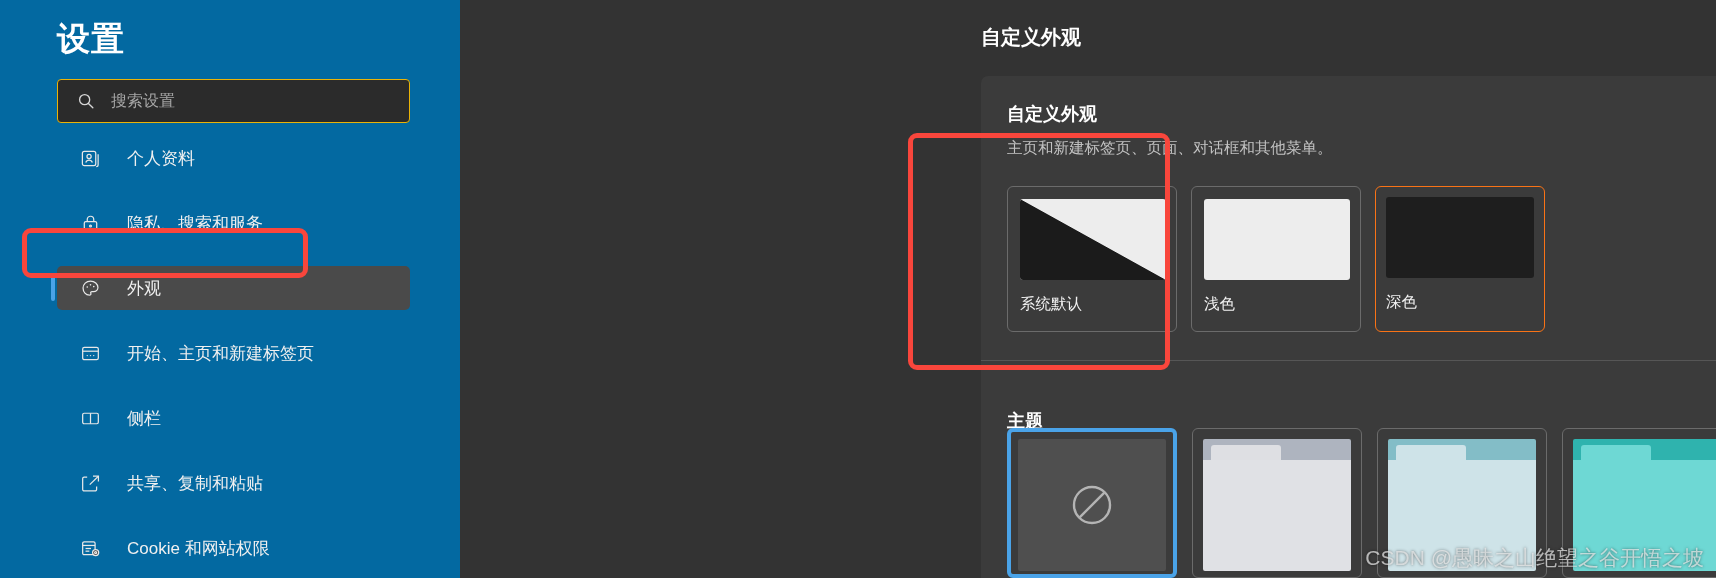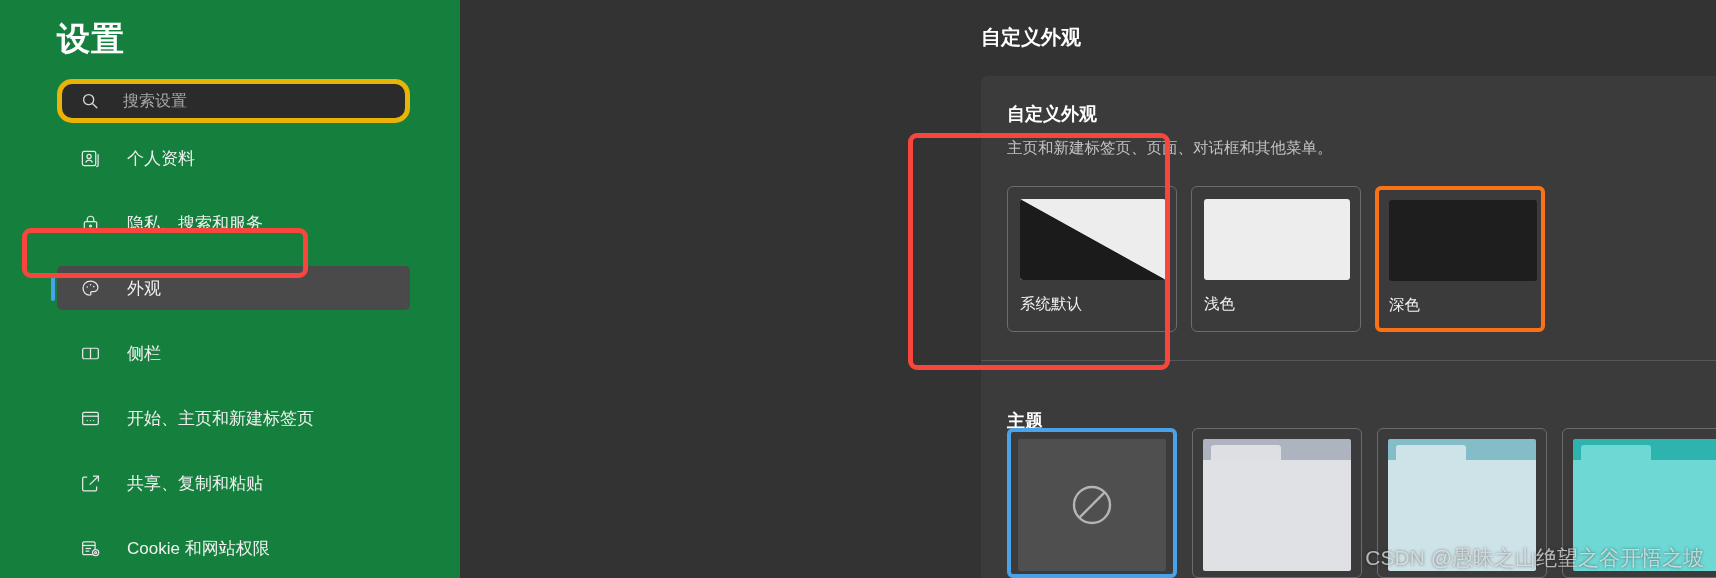--- a/index.html
+++ b/index.html
@@ -7,36 +7,36 @@
     width: 1716px; height: 578px;
     background: #333333;
     font-family: "Liberation Sans", "DejaVu Sans", sans-serif;
     overflow: hidden;
   }
   #root { position: relative; width: 1716px; height: 578px; display: flex; }
 
   
   #sidebar {
     width: 460px; height: 578px;
-    background: #15803d;
+    background: #0369a1;
     position: relative; flex: 0 0 460px;
   }
   #settings-title {
     color: #ffffff;
     font-size: 33px; font-weight: bold;
     position: absolute; left: 57px; top: 17px;
     letter-spacing: 1px;
   }
   #search-wrap {
     position: absolute; left: 57px; top: 79px;
     width: 353px; height: 44px;
     background: #2b2b2b;
-    border: 5px solid #eab308;
-    border-radius: 15px;
-    display: flex; align-items: center; gap: 8px;
+    border: 1px solid #eab308;
+    border-radius: 4px;
+    display: flex; align-items: center;
   }
   #search-icon { margin-left: 19px; width: 18px; height: 18px; flex: 0 0 18px; }
   #search-input {
     flex: 1; background: transparent; border: none; outline: none;
     color: #e0e0e0; font-size: 16px; margin-left: 16px;
     font-family: "Liberation Sans", "DejaVu Sans", sans-serif;
   }
   #search-input::placeholder { color: #a6a6a6; }
 
   #nav-list { position: absolute; left: 0px; top: 136px; width: 460px; }
@@ -95,21 +95,21 @@
     display: flex; gap: 14px;
   }
   .appear-card {
     width: 170px; height: 146px;
     border: 1px solid #6b6b6b; border-radius: 6px;
     background: #3b3b3b;
     padding: 12px 12px 0 12px;
     position: relative;
   }
   .appear-card.selected {
-    border: 4px solid #f97316; padding: 10px 10px 9px 10px;
+    border: 1px solid #f97316; padding: 10px 10px 9px 10px;
   }
   .appear-thumb {
     width: 146px; height: 81px; border-radius: 3px; overflow: hidden;
     position: relative;
   }
   .appear-card.selected .appear-thumb { width: 148px; height: 81px; }
   .appear-label {
     color: #f2f2f2; font-size: 15.5px; margin-top: 14px;
   }
   .thumb-system { background: #ededed; }
@@ -219,38 +219,38 @@
             <circle cx="11" cy="7.2" r=".85" fill="#e8e8e8" stroke="none"></circle>
             <circle cx="14.4" cy="9" r=".85" fill="#e8e8e8" stroke="none"></circle>
           </svg>
         </span>
         <span class="nav-label">外观</span>
       </div>
 
       <div class="nav-item">
         <span class="nav-icon">
           <svg viewBox="0 0 22 22" fill="none" stroke="#e8e8e8" stroke-width="1.3">
-            <rect x="2.8" y="5.5" width="16.4" height="11" rx="1.5"></rect>
-            <line x1="11" y1="5.5" x2="11" y2="16.5"></line>
-          </svg>
-        </span>
-        <span class="nav-label">侧栏</span>
-      </div>
-
-      <div class="nav-item">
-        <span class="nav-icon">
-          <svg viewBox="0 0 22 22" fill="none" stroke="#e8e8e8" stroke-width="1.3">
             <rect x="2.8" y="4.5" width="16.4" height="13" rx="1.8"></rect>
             <line x1="2.8" y1="8.6" x2="19.2" y2="8.6"></line>
             <circle cx="7.6" cy="13.2" r=".75" fill="#e8e8e8" stroke="none"></circle>
             <circle cx="11" cy="13.2" r=".75" fill="#e8e8e8" stroke="none"></circle>
             <circle cx="14.4" cy="13.2" r=".75" fill="#e8e8e8" stroke="none"></circle>
           </svg>
         </span>
         <span class="nav-label">开始、主页和新建标签页</span>
+      </div>
+
+      <div class="nav-item">
+        <span class="nav-icon">
+          <svg viewBox="0 0 22 22" fill="none" stroke="#e8e8e8" stroke-width="1.3">
+            <rect x="2.8" y="5.5" width="16.4" height="11" rx="1.5"></rect>
+            <line x1="11" y1="5.5" x2="11" y2="16.5"></line>
+          </svg>
+        </span>
+        <span class="nav-label">侧栏</span>
       </div>
 
       <div class="nav-item">
         <span class="nav-icon">
           <svg viewBox="0 0 22 22" fill="none" stroke="#e8e8e8" stroke-width="1.3">
             <path d="M7.5 4.2H4.4A1.6 1.6 0 0 0 2.8 5.8v11.4A1.6 1.6 0 0 0 4.4 18.8h11.4a1.6 1.6 0 0 0 1.6-1.6v-3.1"></path>
             <path d="M10.2 12.2 19 3.6"></path>
             <path d="M13.6 3.3H19.3v5.6"></path>
           </svg>
         </span>

